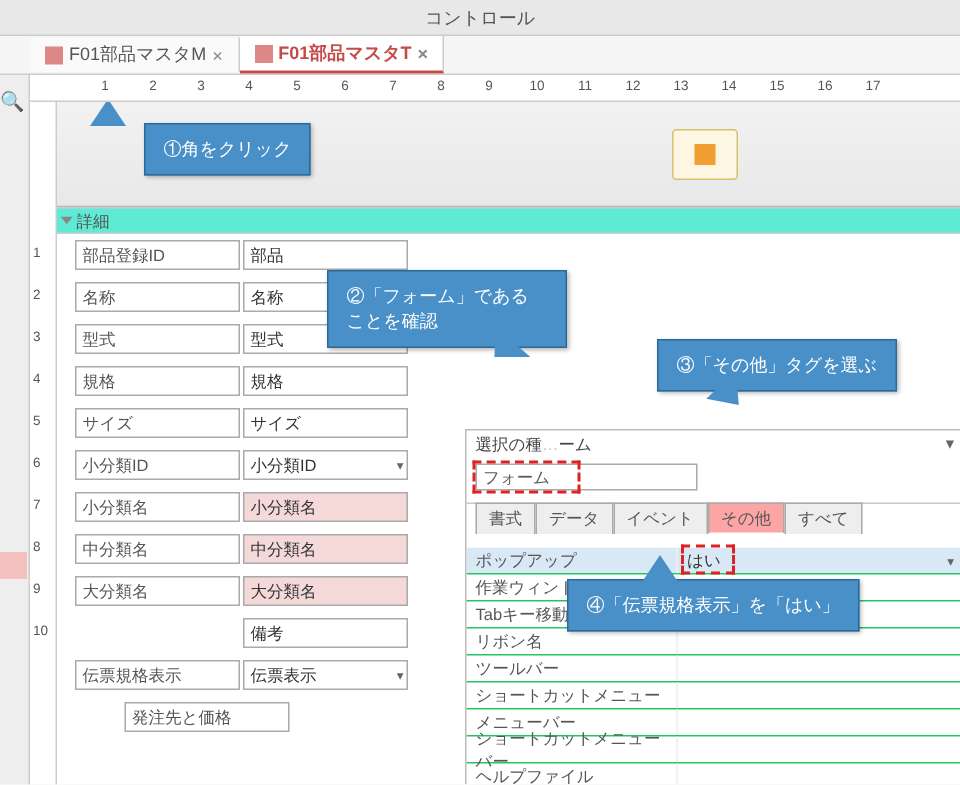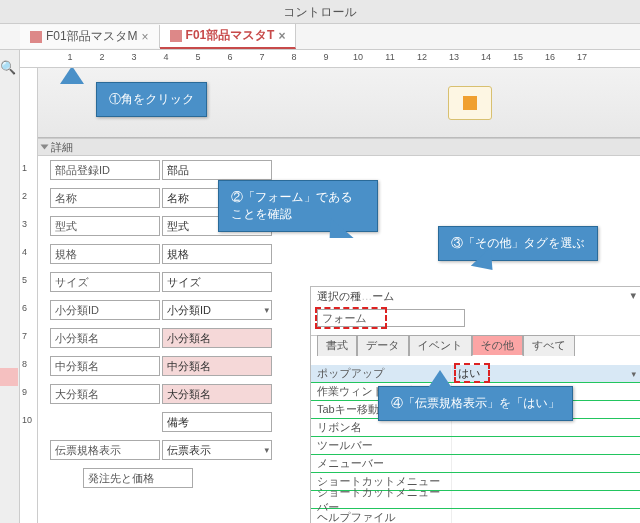--- a/index.html
+++ b/index.html
@@ -18,21 +18,21 @@
   .vruler { position: absolute; left: 20px; top: 68px; bottom: 0; width: 18px; background: #fff; border-right: 1px solid #ccc; }
   .vruler-num { position:absolute; left:2px; font-size:9px; color:#555; transform:translateY(-50%); }
   .canvas { position: absolute; left: 38px; right: 0; top: 68px; bottom: 0; background: #fff; overflow: hidden; }
   .corner-box { position:absolute; left: -1px; top: -1px; width:14px; height:14px; background:#fff; border:1px solid #888; }
   .corner-box::after { content:''; position:absolute; left:3px; top:3px; width:6px; height:6px; background:#000; }
   .red-dash { position:absolute; border:2px dashed #d22; }
   .form-header-band { position:absolute; left:0; right:0; top:0; height:70px; background: linear-gradient(#f2f2f2,#e8e8e8); border-bottom:1px solid #bbb; }
   .form-title-txt { position:absolute; left:80px; top:22px; font-size:20px; color:#888; letter-spacing:2px; }
   .orange-btn { position:absolute; left:410px; top:18px; width:44px; height:34px; background:#fdf6e3; border:1px solid #d8c070; border-radius:3px; display:flex; align-items:center; justify-content:center; }
   .orange-btn::before { content:''; width:14px; height:14px; background:#f0a030; display:block; }
-  .section-bar { position:absolute; left:0; right:0; height:18px; background:#e5e5e5; border-top:1px solid #ccc; border-bottom:1px solid #ccc; display:flex; align-items:center; font-size:11px; color:#555; padding-left:4px; gap:4px; }
+  .section-bar { position:absolute; left:0; right:0; height:18px; background:#5eead4; border-top:1px solid #ccc; border-bottom:1px solid #ccc; display:flex; align-items:center; font-size:11px; color:#555; padding-left:4px; gap:4px; }
   .section-bar .tri { width:0; height:0; border-left:5px solid #888; border-top:4px solid transparent; border-bottom:4px solid transparent; transform:rotate(90deg); }
   .grid-area { position:absolute; left:0; right:0; top:88px; bottom:0; }
   .field-row { position:absolute; left:12px; height:20px; display:flex; align-items:center; }
   .field-lbl { width:110px; height:20px; background:#fff; border:1px solid #aaa; font-size:11px; color:#555; display:flex; align-items:center; padding-left:4px; }
   .field-ctl { width:110px; height:20px; background:#fff; border:1px solid #aaa; font-size:11px; color:#333; display:flex; align-items:center; padding-left:4px; margin-left:2px; }
   .field-ctl.pink { background:#f5d8d8; }
   .field-ctl .dd { margin-left:auto; margin-right:2px; font-size:9px; color:#666; }
   .callout { position:absolute; background:#4a90c8; color:#fff; font-size:12px; padding:8px 12px; border:1px solid #2a6a98; box-shadow:1px 1px 3px rgba(0,0,0,0.3); }
   .callout-tail { position:absolute; width:0; height:0; }
   .tail-up { border-left:12px solid transparent; border-right:12px solid transparent; border-bottom:18px solid #4a90c8; }
@@ -212,25 +212,25 @@
         </div>
         <div class="prop-row">
           <div class="prop-name">リボン名</div>
           <div class="prop-val"></div>
         </div>
         <div class="prop-row">
           <div class="prop-name">ツールバー</div>
           <div class="prop-val"></div>
         </div>
         <div class="prop-row">
+          <div class="prop-name">ショートカットメニュー</div>
+          <div class="prop-val"></div>
+        </div>
+        <div class="prop-row">
           <div class="prop-name">メニューバー</div>
-          <div class="prop-val"></div>
-        </div>
-        <div class="prop-row">
-          <div class="prop-name">ショートカットメニュー</div>
           <div class="prop-val"></div>
         </div>
         <div class="prop-row">
           <div class="prop-name">ショートカットメニューバー</div>
           <div class="prop-val"></div>
         </div>
         <div class="prop-row">
           <div class="prop-name">ヘルプファイル</div>
           <div class="prop-val"></div>
         </div>

